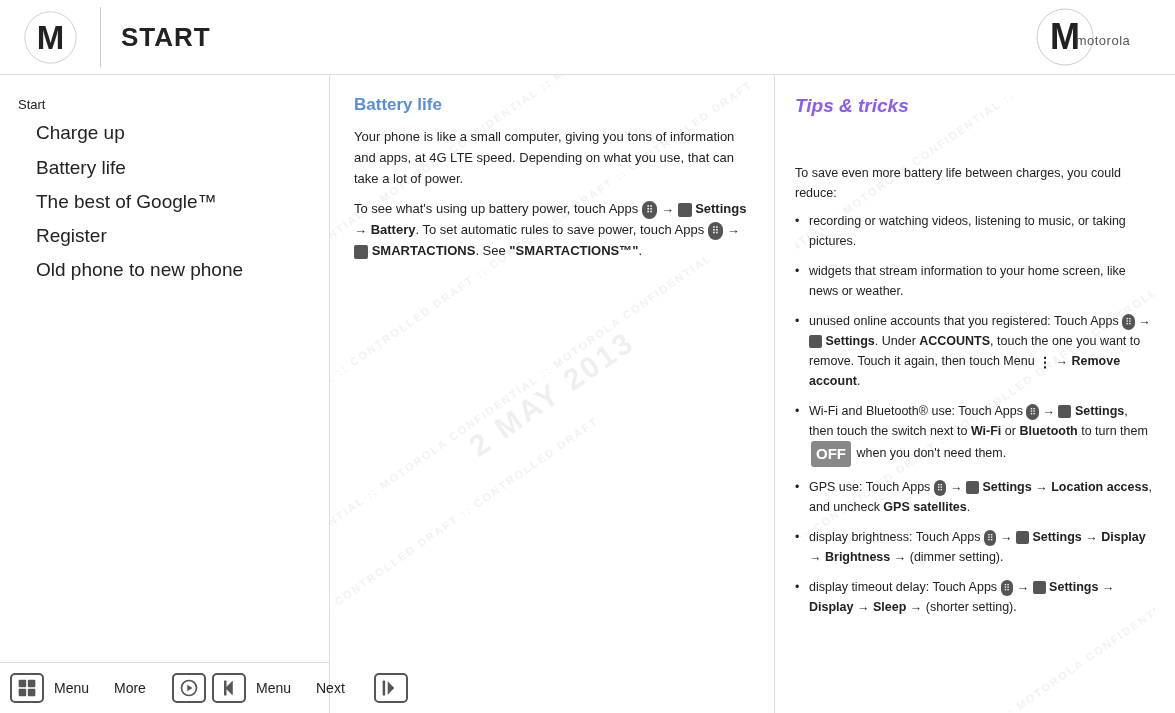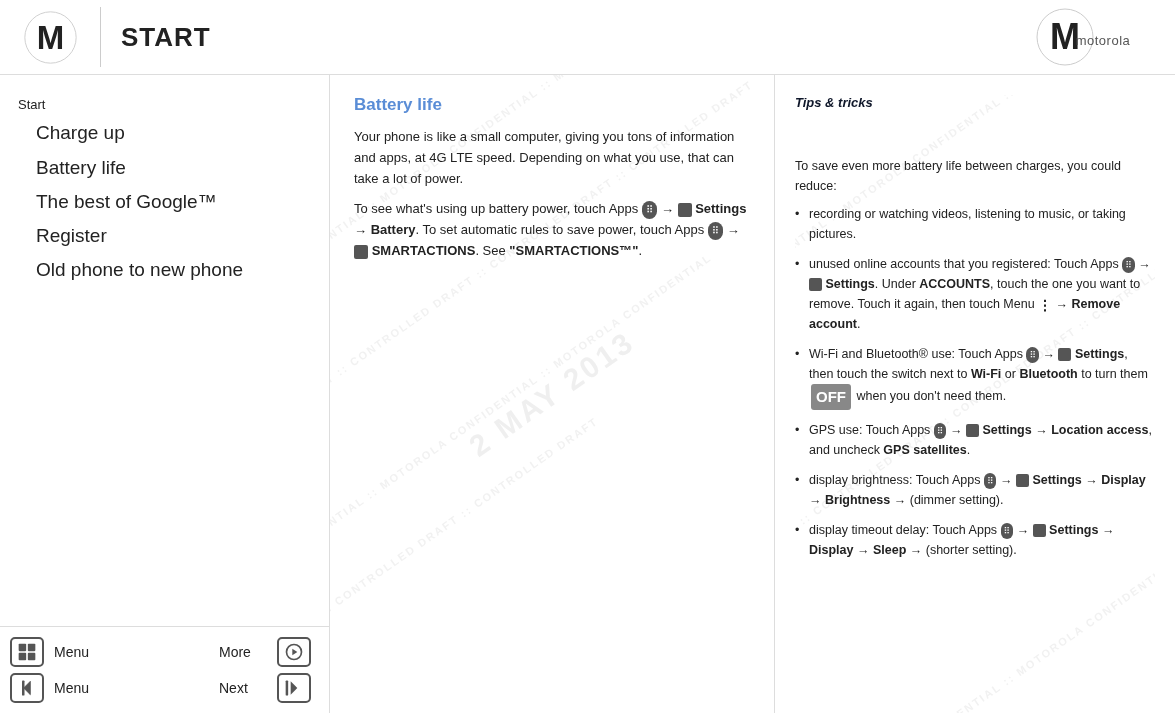--- a/index.html
+++ b/index.html
@@ -82,21 +82,21 @@
       font-size: 13px;
     }
     .sidebar-nav-item.sub-level {
       padding-left: 18px;
       font-size: 19px;
     }
     .sidebar-bottom {
       padding: 10px 18px 10px 10px;
       border-top: 1px solid #ddd;
       display: flex;
-      flex-direction: column;
+      flex-direction: row;
       gap: 6px;
     }
     .nav-btn-row {
       display: flex;
       align-items: center;
       gap: 10px;
     }
     .nav-btn-icon {
       width: 34px;
       height: 30px;
@@ -157,23 +157,23 @@
 
     
     .tips-panel {
       width: 400px;
       min-width: 380px;
       padding: 20px 20px;
       overflow-y: auto;
       background: #fff;
     }
     .tips-title {
-      font-size: 13px;
+      font-size: 19px;
       font-weight: bold;
-      color: #0f172a;
+      color: #8b5cf6;
       margin-bottom: 10px;
       font-style: italic;
     }
     .tips-body {
       font-size: 12.5px;
       color: #222;
       line-height: 1.6;
       margin-top: 46px;
     }
     .tips-body p {
@@ -323,20 +323,21 @@
           <div style="position:absolute;top:30%;left:-50%;transform:rotate(-35deg);font-size:11px;font-weight:bold;color:rgba(140,140,140,0.12);white-space:nowrap;letter-spacing:2px;">CONTROLLED DRAFT :: CONTROLLED DRAFT :: CONTROLLED DRAFT :: CONTROLLED DRAFT</div>
           <div style="position:absolute;top:60%;left:-50%;transform:rotate(-35deg);font-size:11px;font-weight:bold;color:rgba(140,140,140,0.12);white-space:nowrap;letter-spacing:2px;">MOTOROLA CONFIDENTIAL :: MOTOROLA CONFIDENTIAL :: MOTOROLA CONFIDENTIAL</div>
         </div>
 
         <div style="position:relative;z-index:2;">
           <div class="tips-title">Tips &amp; tricks</div>
           <div class="tips-body">
             <p>To save even more battery life between charges, you could reduce:</p>
             <ul>
               <li>recording or watching videos, listening to music, or taking pictures.</li>
+              <li>widgets that stream information to your home screen, like news or weather.</li>
               <li>
                 unused online accounts that you registered: Touch Apps
                 <span style="display:inline-block;background:#555;border-radius:10px;color:#fff;font-size:9px;padding:1px 3px;vertical-align:middle;">⠿</span> →
                 <span style="display:inline-block;background:#555;width:13px;height:13px;border-radius:2px;vertical-align:middle;"></span>
                 <strong>Settings</strong>. Under <strong>ACCOUNTS</strong>, touch the one you want to remove. Touch it again, then touch Menu
                 <span style="display:inline-block;width:14px;height:14px;vertical-align:middle;font-size:14px;line-height:14px;font-weight:bold;">⋮</span>
                 → <strong>Remove account</strong>.
               </li>
               <li>
                 Wi-Fi and Bluetooth® use: Touch Apps

